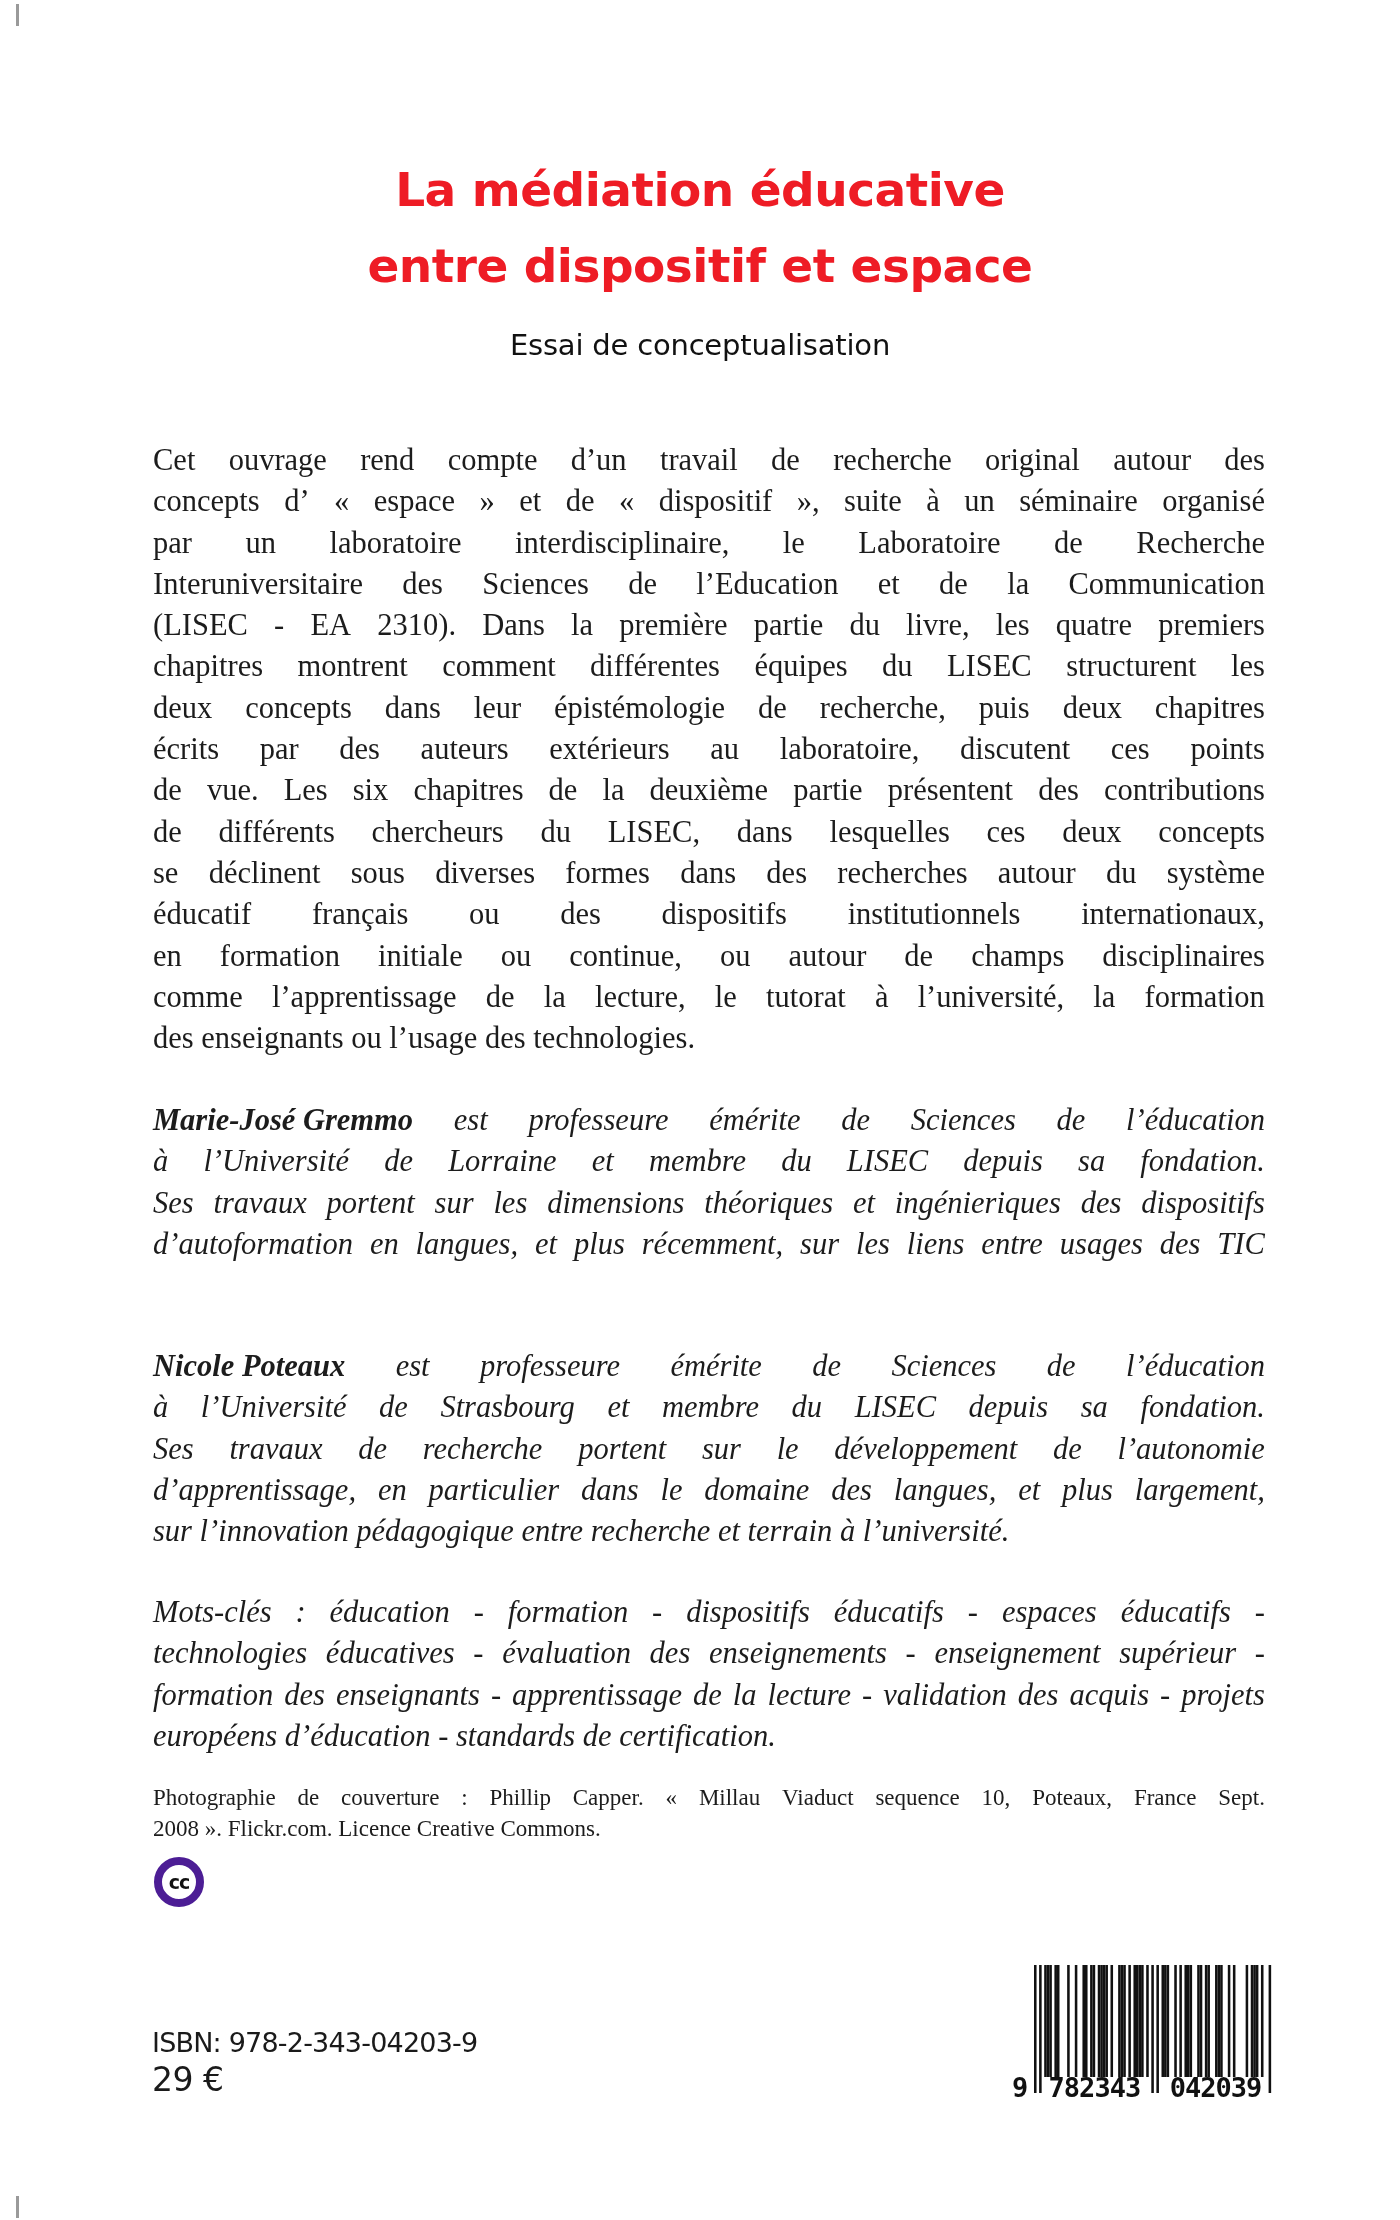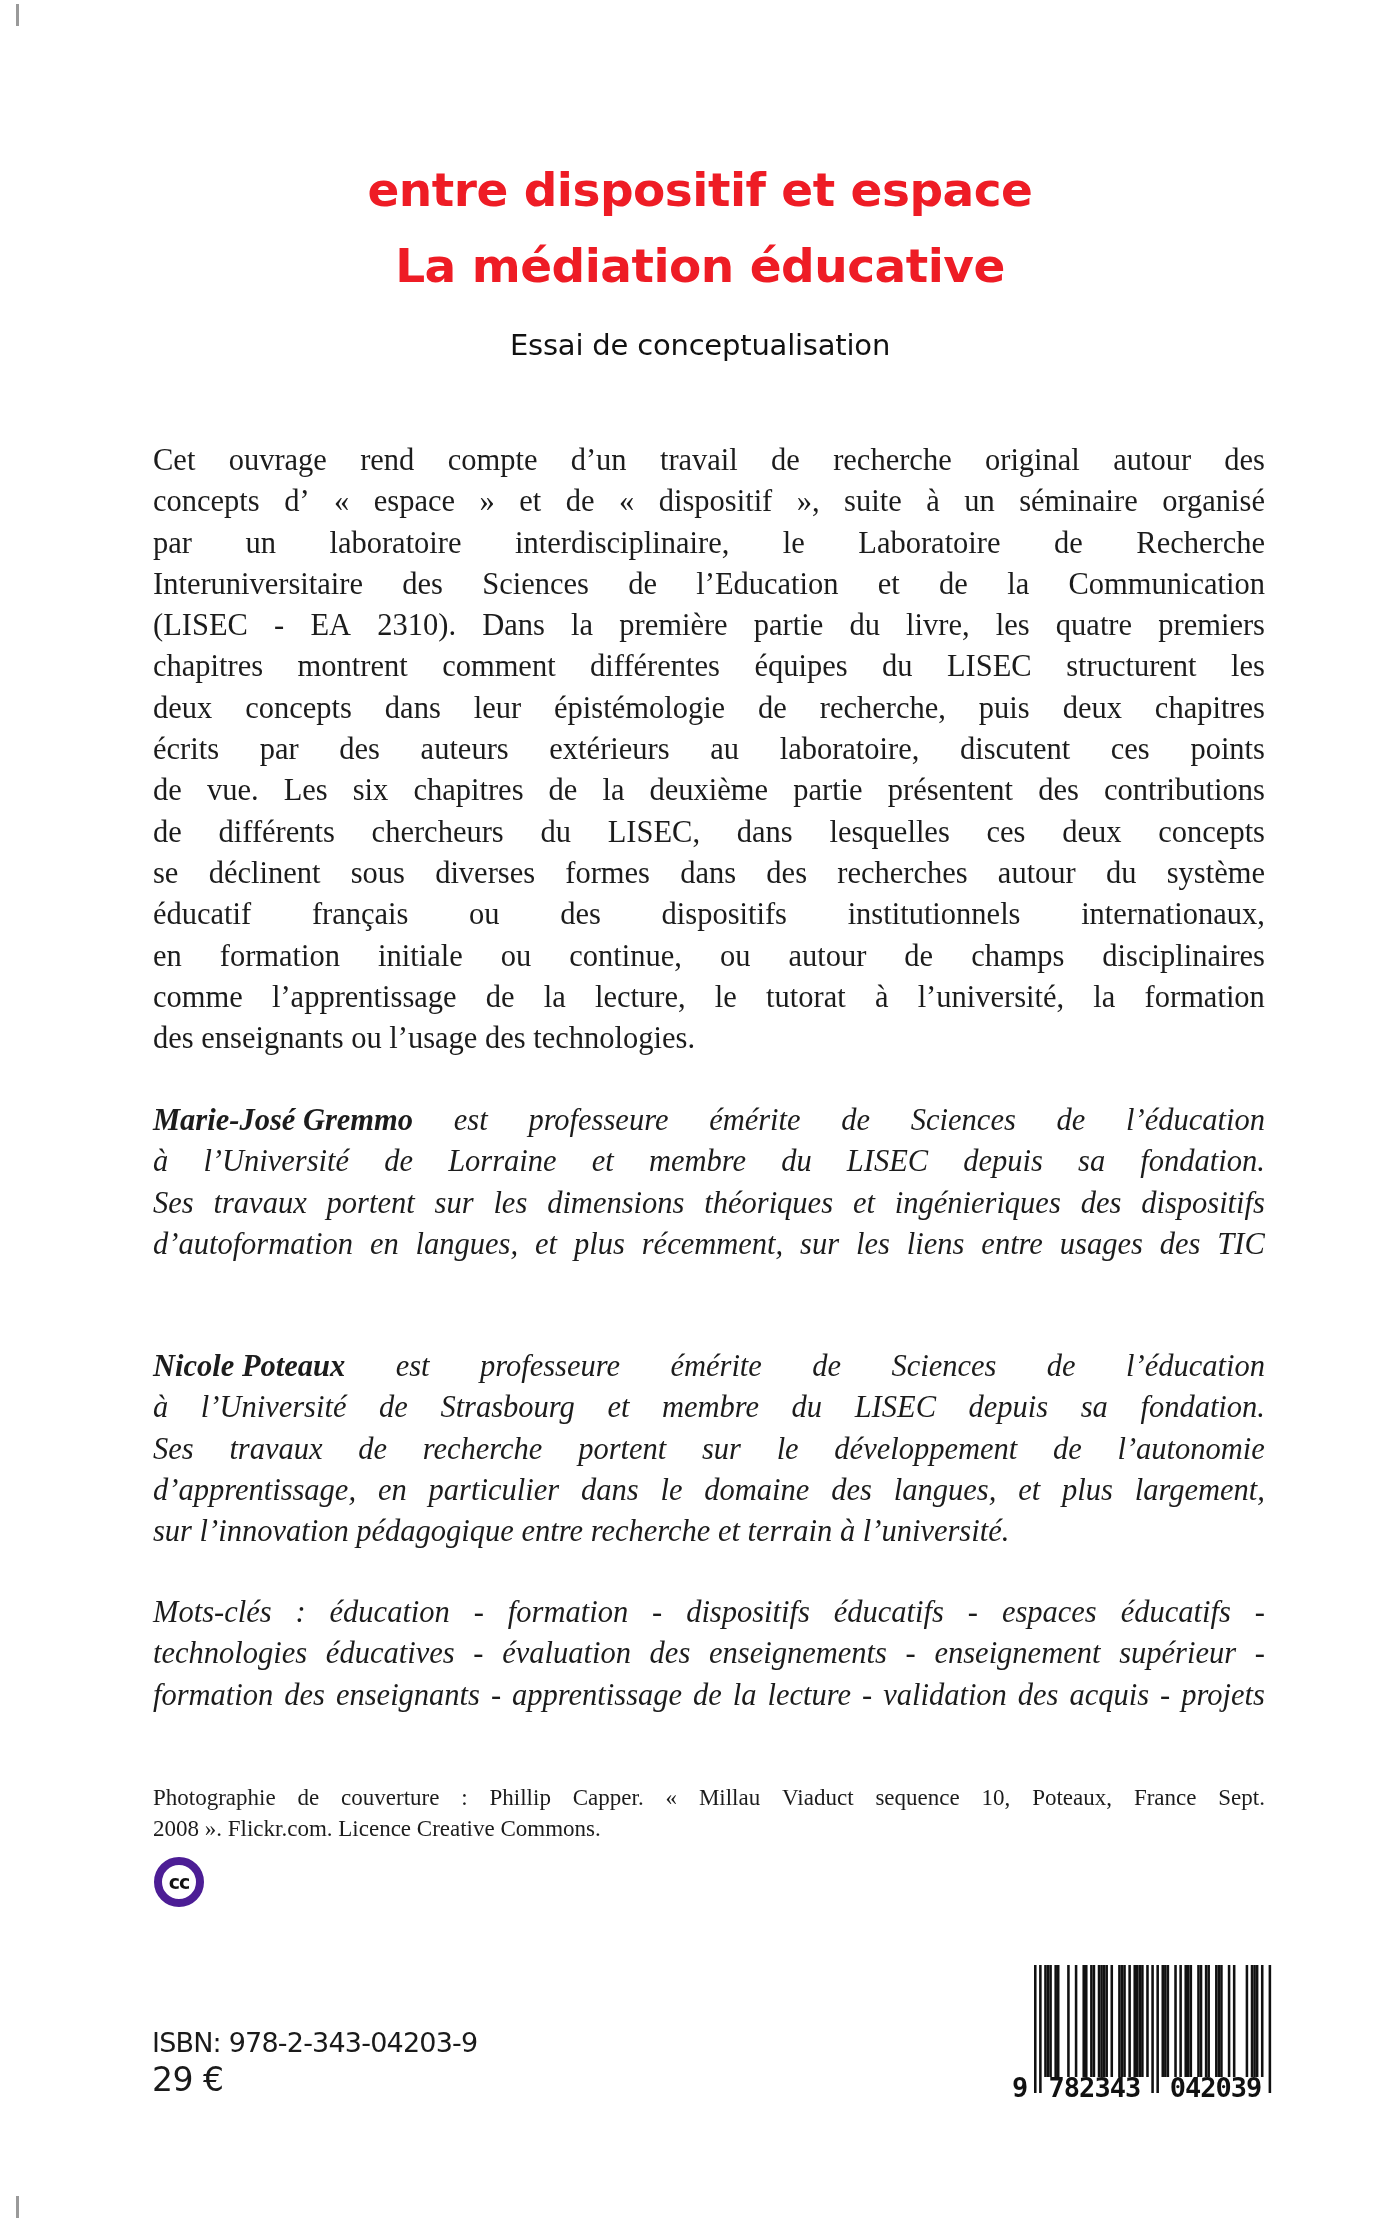--- a/index.html
+++ b/index.html
@@ -45,22 +45,22 @@
                     display: flex; letter-spacing: -1px; }
   .barcode-digits span { display: inline-block; }
 </style>
 </head>
 <body>
 
 <div class="crop-mark crop-top"></div>
 <div class="crop-mark crop-bottom"></div>
 
 <div class="title-block">
+  <span class="title-line">La médiation éducative</span>
   <span class="title-line">entre dispositif et espace</span>
-  <span class="title-line">La médiation éducative</span>
 </div>
 <div class="subtitle">Essai de conceptualisation</div>
 
 <div class="para body-para" id="summary">
     <div class="justify-line"><span>Cet</span><span>ouvrage</span><span>rend</span><span>compte</span><span>d’un</span><span>travail</span><span>de</span><span>recherche</span><span>original</span><span>autour</span><span>des</span></div>
     <div class="justify-line"><span>concepts</span><span>d’</span><span>«</span><span>espace</span><span>»</span><span>et</span><span>de</span><span>«</span><span>dispositif</span><span>»,</span><span>suite</span><span>à</span><span>un</span><span>séminaire</span><span>organisé</span></div>
     <div class="justify-line"><span>par</span><span>un</span><span>laboratoire</span><span>interdisciplinaire,</span><span>le</span><span>Laboratoire</span><span>de</span><span>Recherche</span></div>
     <div class="justify-line"><span>Interuniversitaire</span><span>des</span><span>Sciences</span><span>de</span><span>l’Education</span><span>et</span><span>de</span><span>la</span><span>Communication</span></div>
     <div class="justify-line"><span>(LISEC</span><span>-</span><span>EA</span><span>2310).</span><span>Dans</span><span>la</span><span>première</span><span>partie</span><span>du</span><span>livre,</span><span>les</span><span>quatre</span><span>premiers</span></div>
     <div class="justify-line"><span>chapitres</span><span>montrent</span><span>comment</span><span>différentes</span><span>équipes</span><span>du</span><span>LISEC</span><span>structurent</span><span>les</span></div>
@@ -98,20 +98,21 @@
       <div class="justify-line"><span>d’apprentissage,</span><span>en</span><span>particulier</span><span>dans</span><span>le</span><span>domaine</span><span>des</span><span>langues,</span><span>et</span><span>plus</span><span>largement,</span></div>
       <div class="justify-line last">sur l’innovation pédagogique entre recherche et terrain à l’université.</div>
     </div>
 </div>
 
 <div class="para keywords">
   <div class="bio-lines">
       <div class="justify-line"><span>Mots-clés</span><span>:</span><span>éducation</span><span>-</span><span>formation</span><span>-</span><span>dispositifs</span><span>éducatifs</span><span>-</span><span>espaces</span><span>éducatifs</span><span>-</span></div>
       <div class="justify-line"><span>technologies</span><span>éducatives</span><span>-</span><span>évaluation</span><span>des</span><span>enseignements</span><span>-</span><span>enseignement</span><span>supérieur</span><span>-</span></div>
       <div class="justify-line"><span>formation</span><span>des</span><span>enseignants</span><span>-</span><span>apprentissage</span><span>de</span><span>la</span><span>lecture</span><span>-</span><span>validation</span><span>des</span><span>acquis</span><span>-</span><span>projets</span></div>
+      <div class="justify-line last">européens d’éducation - standards de certification.</div>
     </div>
 </div>
 
 <div class="credit">
   <div class="bio-lines">
       <div class="justify-line"><span>Photographie</span><span>de</span><span>couverture</span><span>:</span><span>Phillip</span><span>Capper.</span><span>«</span><span>Millau</span><span>Viaduct</span><span>sequence</span><span>10,</span><span>Poteaux,</span><span>France</span><span>Sept.</span></div>
       <div class="justify-line last">2008 ». Flickr.com. Licence Creative Commons.</div>
     </div>
 </div>
 

